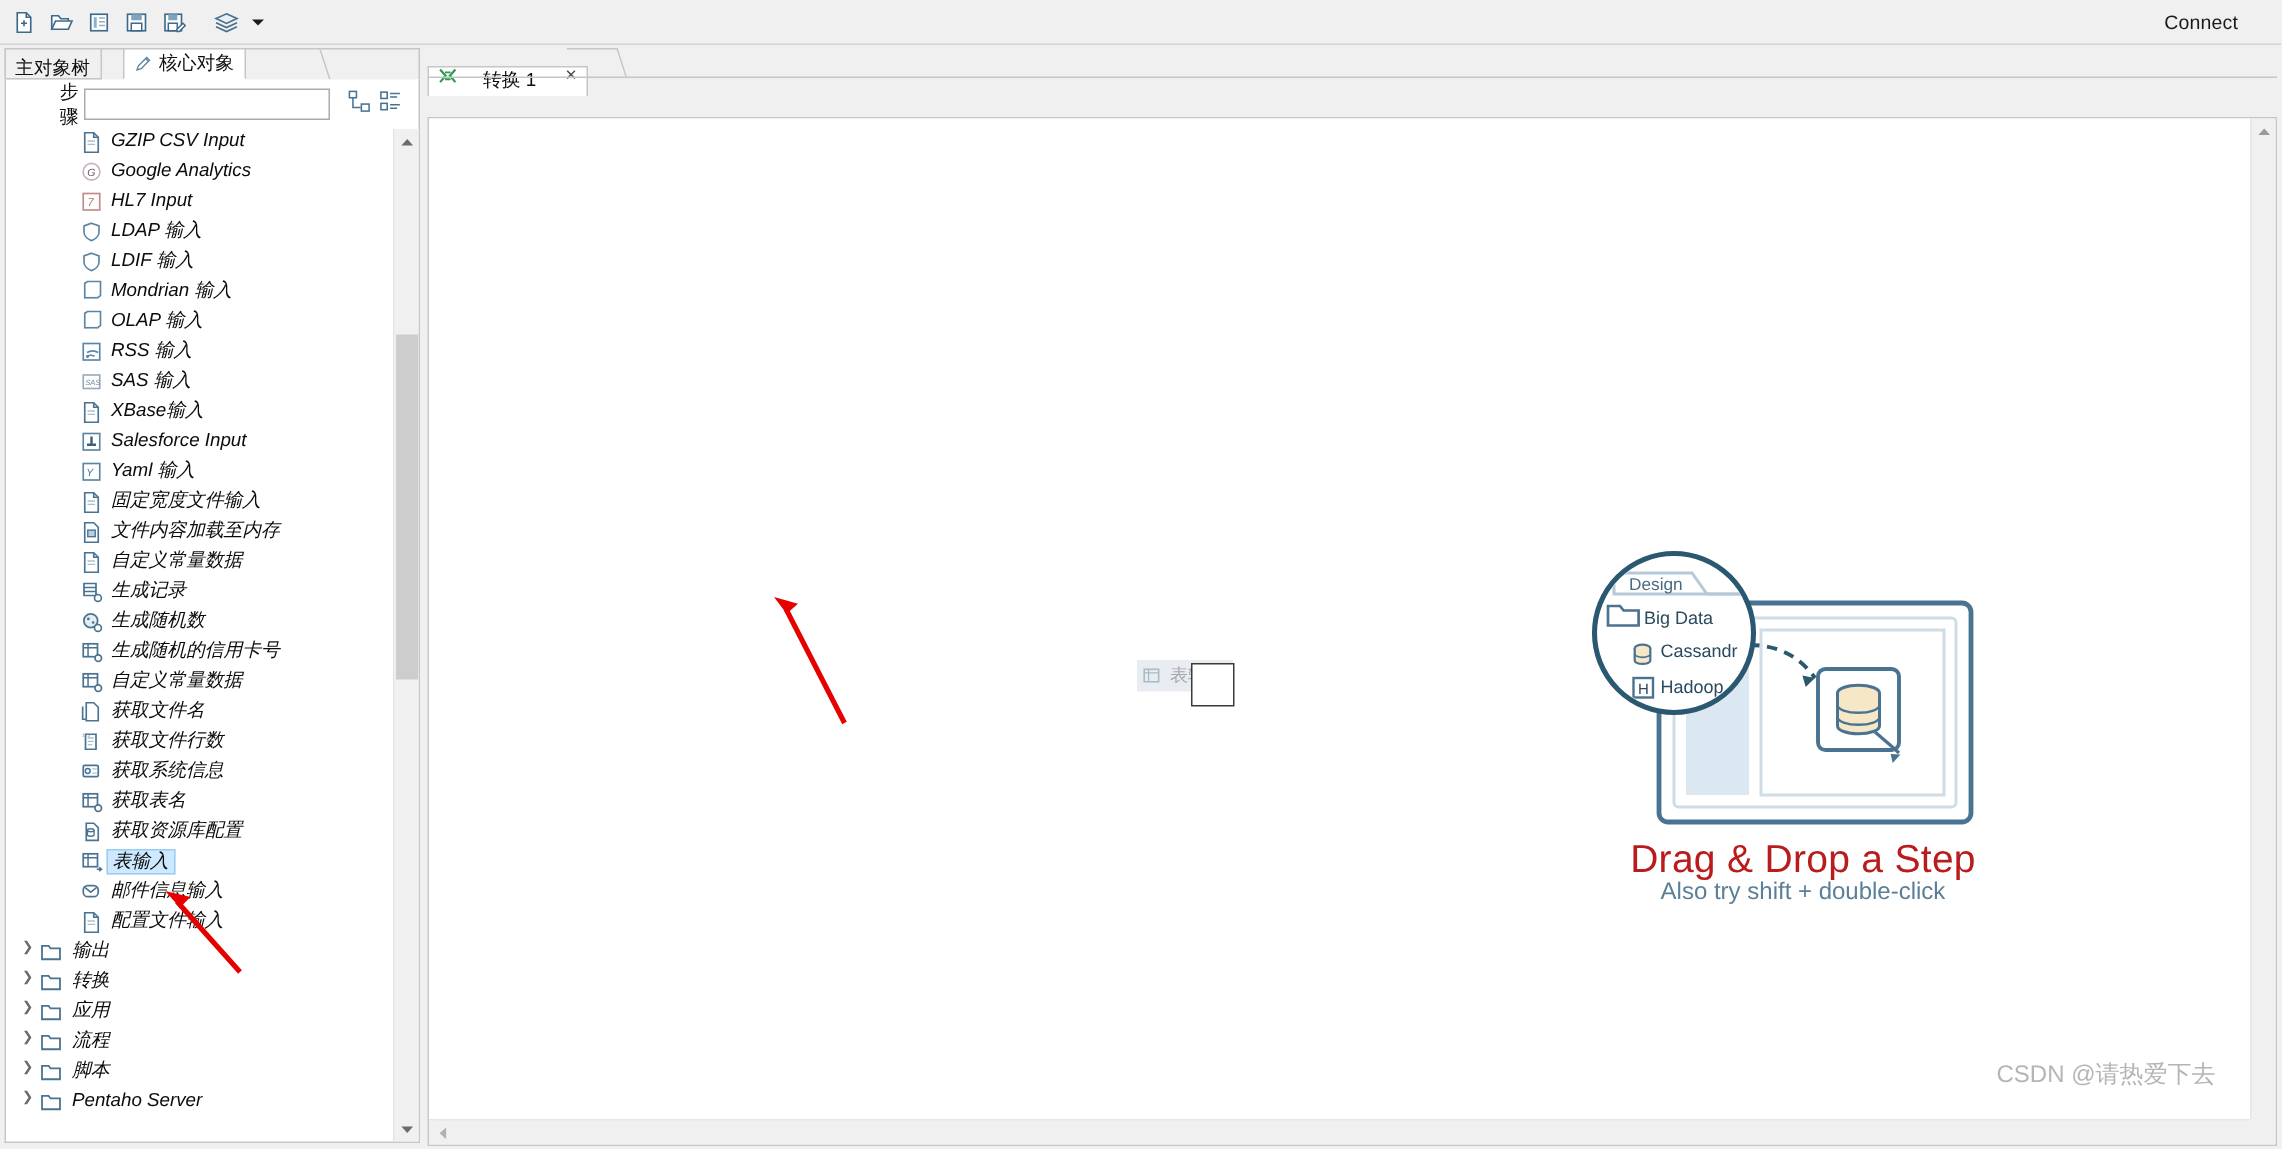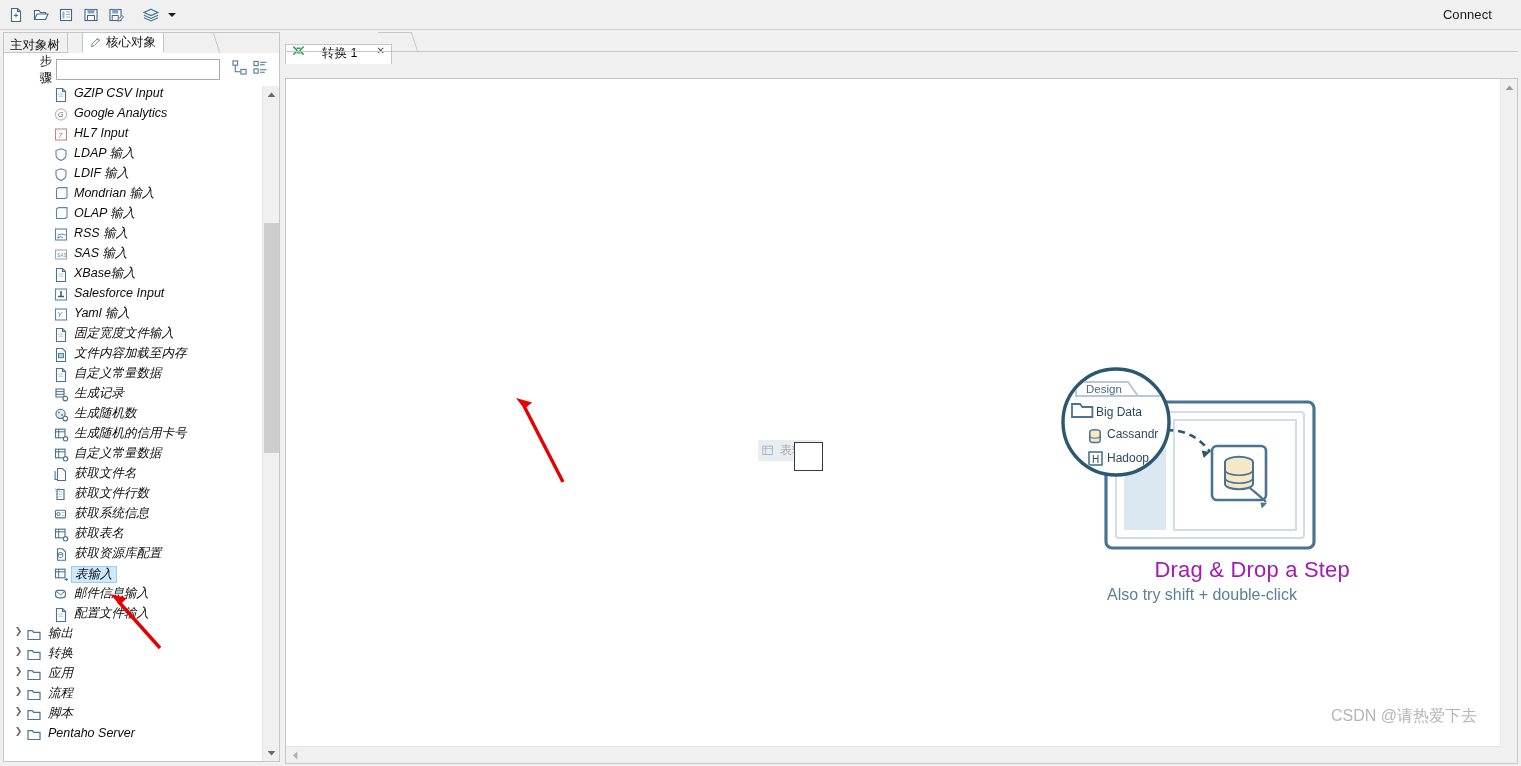--- a/index.html
+++ b/index.html
@@ -197,21 +197,21 @@
   .dropsq {
     position: absolute; left: 508px; top: 363px;
     width: 29px; height: 29px; background: #ffffff;
     border: 1.5px solid #3a3a3a;
   }
 
   
   .illus { position: absolute; left: 768px; top: 285px; width: 296px; height: 250px; }
   .illus-title {
     position: absolute; left: 768px; top: 478px; width: 296px;
-    text-align: right; font-size: 22px; color: #a21caf; letter-spacing: .2px;
+    text-align: center; font-size: 26px; color: #b91c1c; letter-spacing: .2px;
   }
   .illus-sub {
     position: absolute; left: 768px; top: 507px; width: 296px;
     text-align: center; font-size: 16px; color: #5b7f98;
   }
 
   .watermark {
     position: absolute; right: 17px; bottom: 17px;
     font-size: 16px; color: #b5b5b5;
     padding: 2px 6px; white-space: nowrap;

